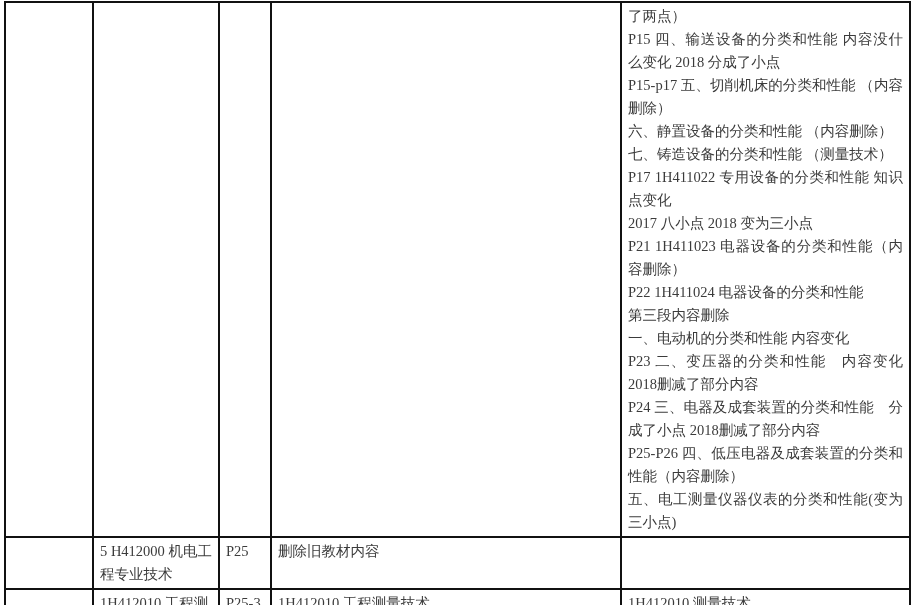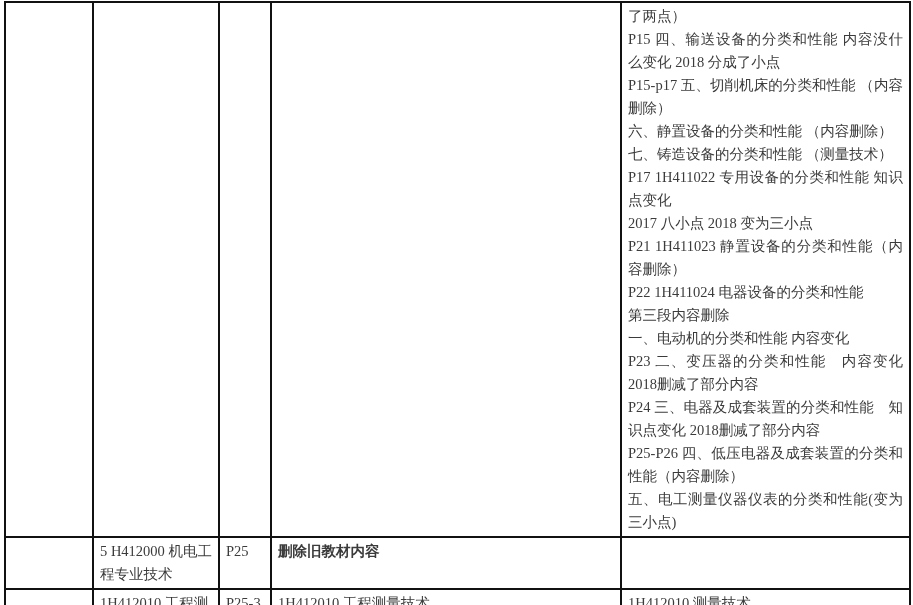--- a/index.html
+++ b/index.html
@@ -42,21 +42,21 @@
   }
   .note {
     margin: 0;
     text-align: justify;
     text-justify: inter-character;
   }
   .cell-line {
     margin: 0;
   }
   .bold {
-    font-weight: bold;
+    font-weight: normal;
   }
   td.page-col {
     word-break: break-all;
   }
 </style>
 </head>
 <body>
 
 <div class="doc-page">
   <table class="rev-table">
@@ -74,26 +74,26 @@
         <td class="page-col"></td>
         <td></td>
         <td>
           <p class="note">了两点）</p>
           <p class="note">P15 四、输送设备的分类和性能 内容没什么变化 2018 分成了小点</p>
           <p class="note">P15-p17 五、切削机床的分类和性能 （内容删除）</p>
           <p class="note">六、静置设备的分类和性能 （内容删除）</p>
           <p class="note">七、铸造设备的分类和性能 （测量技术）</p>
           <p class="note">P17 1H411022 专用设备的分类和性能 知识点变化</p>
           <p class="note">2017 八小点 2018 变为三小点</p>
-          <p class="note">P21 1H411023 静置设备的分类和性能（内容删除）</p>
+          <p class="note">P21 1H411023 电器设备的分类和性能（内容删除）</p>
           <p class="note">P22 1H411024 电器设备的分类和性能</p>
           <p class="note">第三段内容删除</p>
           <p class="note">一、电动机的分类和性能 内容变化</p>
           <p class="note">P23 二、变压器的分类和性能　内容变化 2018删减了部分内容</p>
-          <p class="note">P24 三、电器及成套装置的分类和性能　知识点变化 2018删减了部分内容</p>
+          <p class="note">P24 三、电器及成套装置的分类和性能　分成了小点 2018删减了部分内容</p>
           <p class="note">P25-P26 四、低压电器及成套装置的分类和性能（内容删除）</p>
           <p class="note">五、电工测量仪器仪表的分类和性能(变为三小点)</p>
         </td>
       </tr>
       <tr style="height:44px;">
         <td></td>
         <td>5 H412000 机电工程专业技术</td>
         <td class="page-col">P25</td>
         <td>
           <p class="cell-line bold">删除旧教材内容</p>

